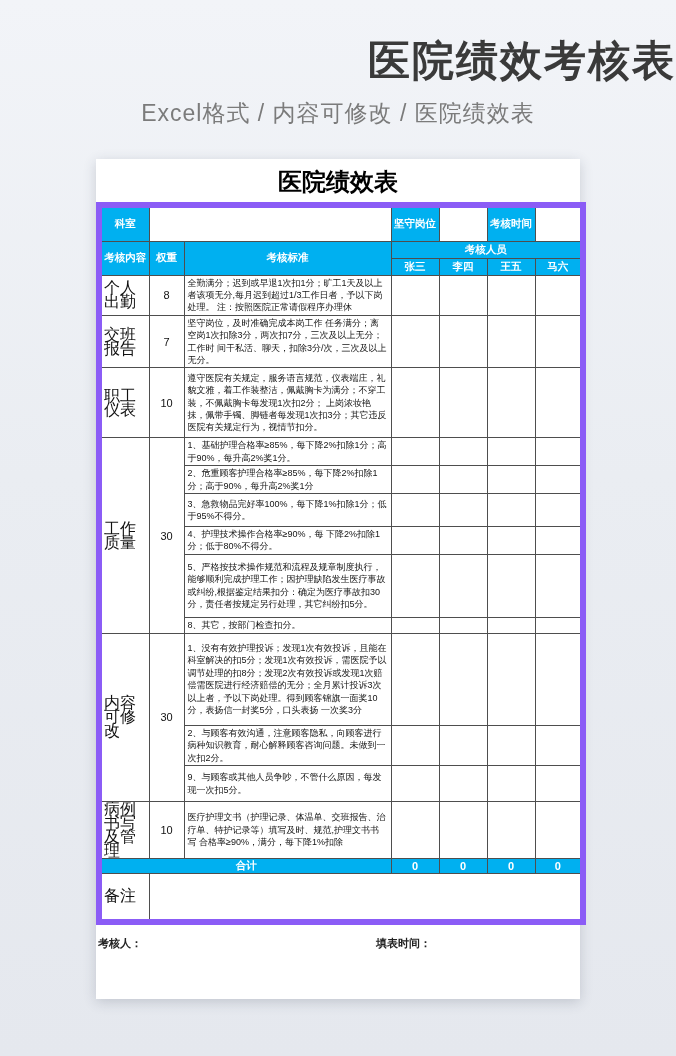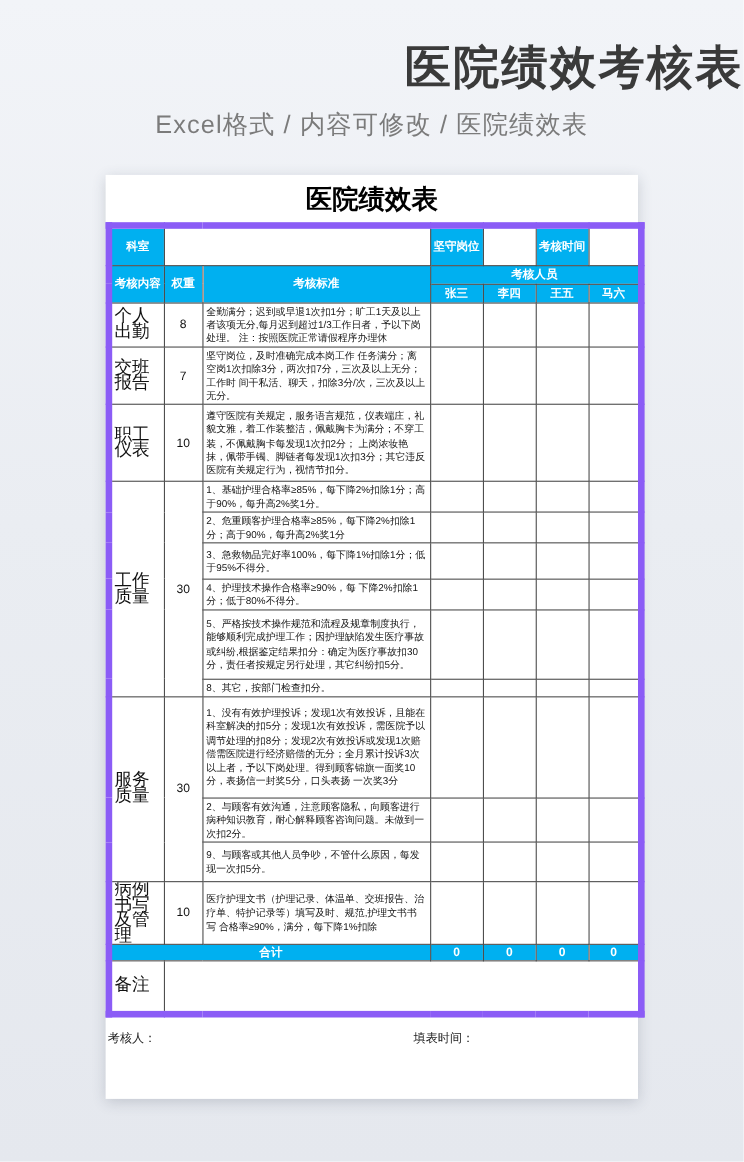--- a/index.html
+++ b/index.html
@@ -39,21 +39,21 @@
   }
   .cat{font-size:16px;text-align:left;color:#111;line-height:14px;padding:0 2px;}
   .wt{font-size:11px;text-align:center;color:#111;}
   .std{
     font-size:9px;line-height:12.4px;text-align:left;color:#141414;
     padding:1px 3px;
   }
   .input{background:#ffffff;}
   .tval{font-size:11px;font-weight:700;}
   .footer{
-    position:relative;padding:11px 2px 0 2px;font-size:11px;color:#222;
+    position:relative;padding:11px 2px 0 2px;font-size:11px;color:#222;font-weight:bold;
   }
   .footer .fill-time{position:absolute;left:280px;top:11px;}
 </style>
 </head>
 <body>
 
 <h1 class="page-title">医院绩效考核表</h1>
 <div class="page-subtitle">Excel格式 / 内容可修改 / 医院绩效表</div>
 
 <div class="card">
@@ -162,21 +162,21 @@
     </tr>
     <tr style="height:16px">
       <td class="std">8、其它，按部门检查扣分。</td>
       <td class="input"></td>
       <td class="input"></td>
       <td class="input"></td>
       <td class="input"></td>
     </tr>
 
     <tr style="height:92px">
-      <td class="cat" rowspan="3">服务质量</td>
+      <td class="cat" rowspan="3">内容可修改</td>
       <td class="wt" rowspan="3">30</td>
       <td class="std">1、没有有效护理投诉；发现1次有效投诉，且能在科室解决的扣5分；发现1次有效投诉，需医院予以调节处理的扣8分；发现2次有效投诉或发现1次赔偿需医院进行经济赔偿的无分；全月累计投诉3次以上者，予以下岗处理。得到顾客锦旗一面奖10分，表扬信一封奖5分，口头表扬 一次奖3分</td>
       <td class="input"></td>
       <td class="input"></td>
       <td class="input"></td>
       <td class="input"></td>
     </tr>
     <tr style="height:24px">
       <td class="std">2、与顾客有效沟通，注意顾客隐私，向顾客进行病种知识教育，耐心解释顾客咨询问题。未做到一次扣2分。</td>
       <td class="input"></td>

